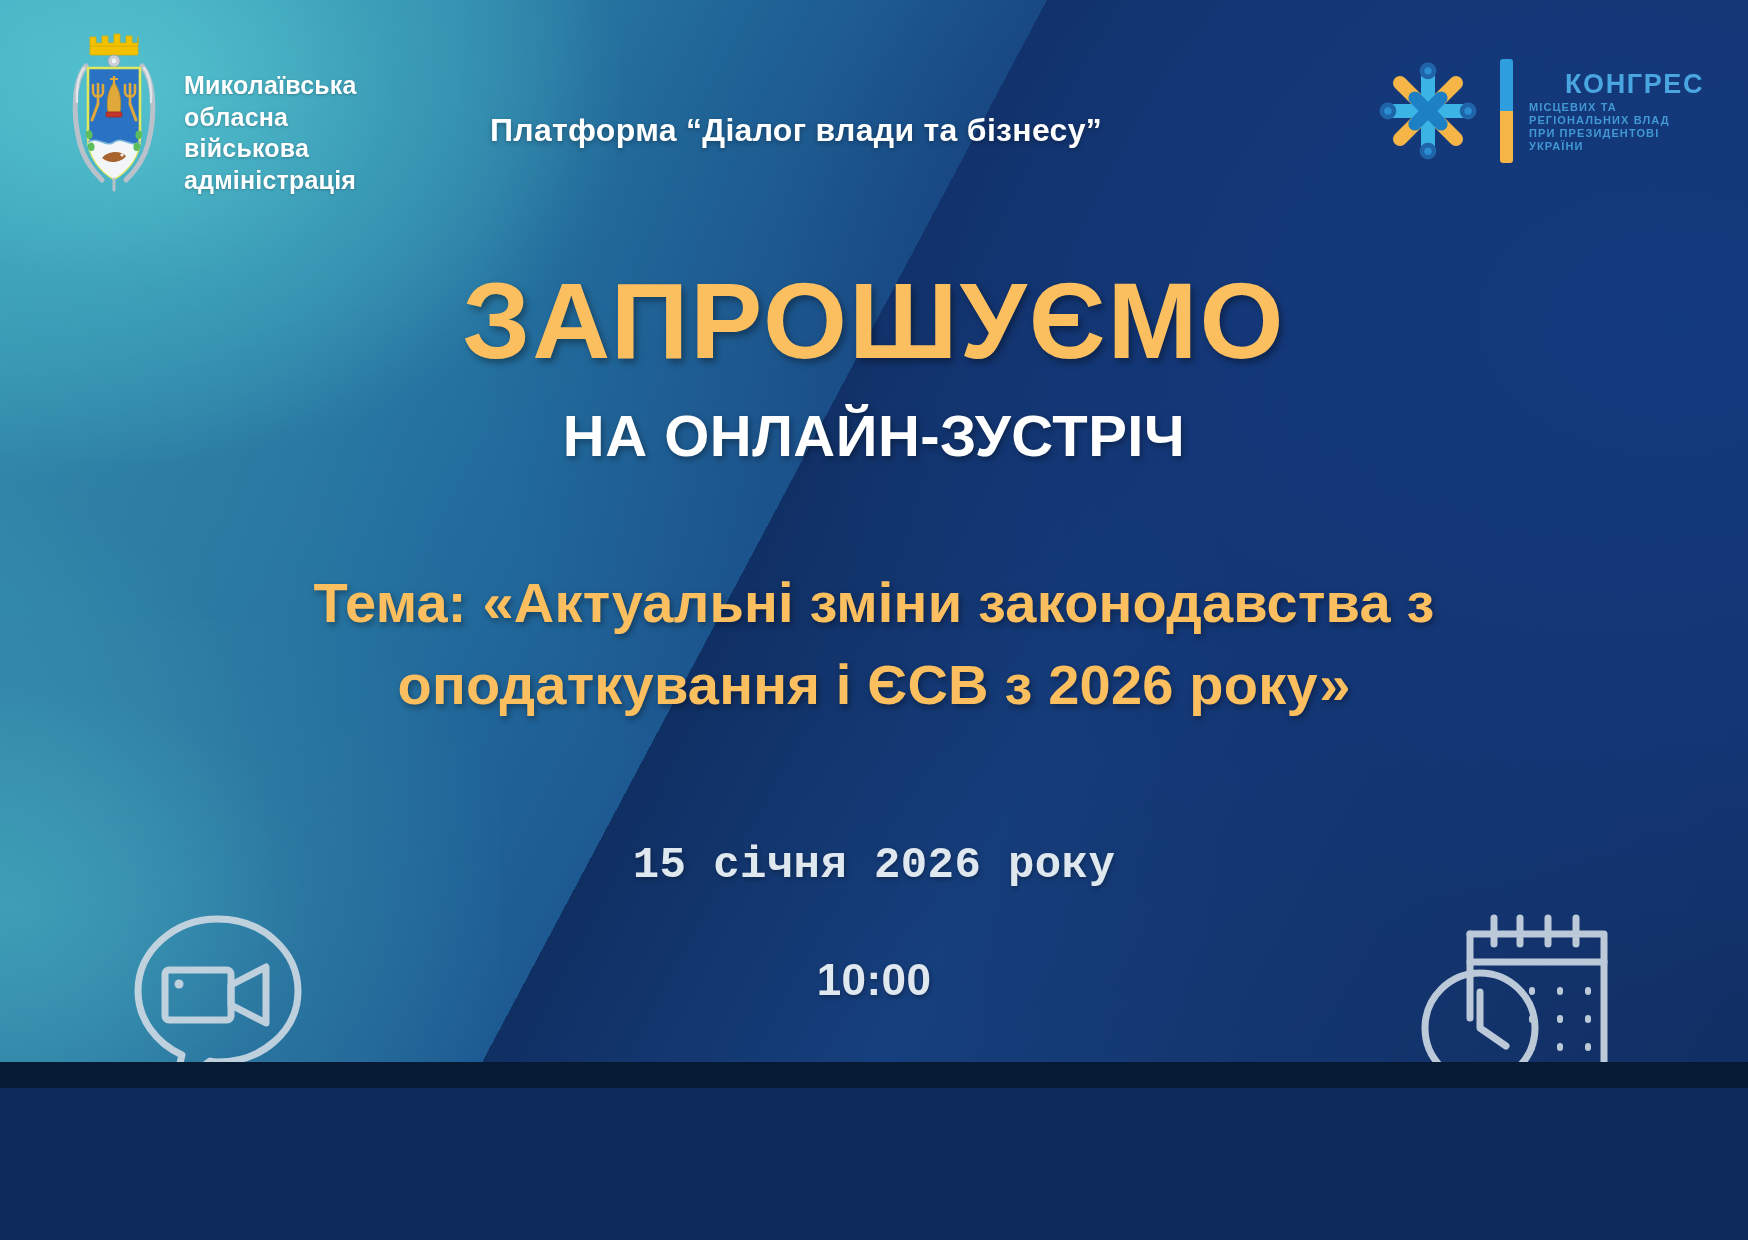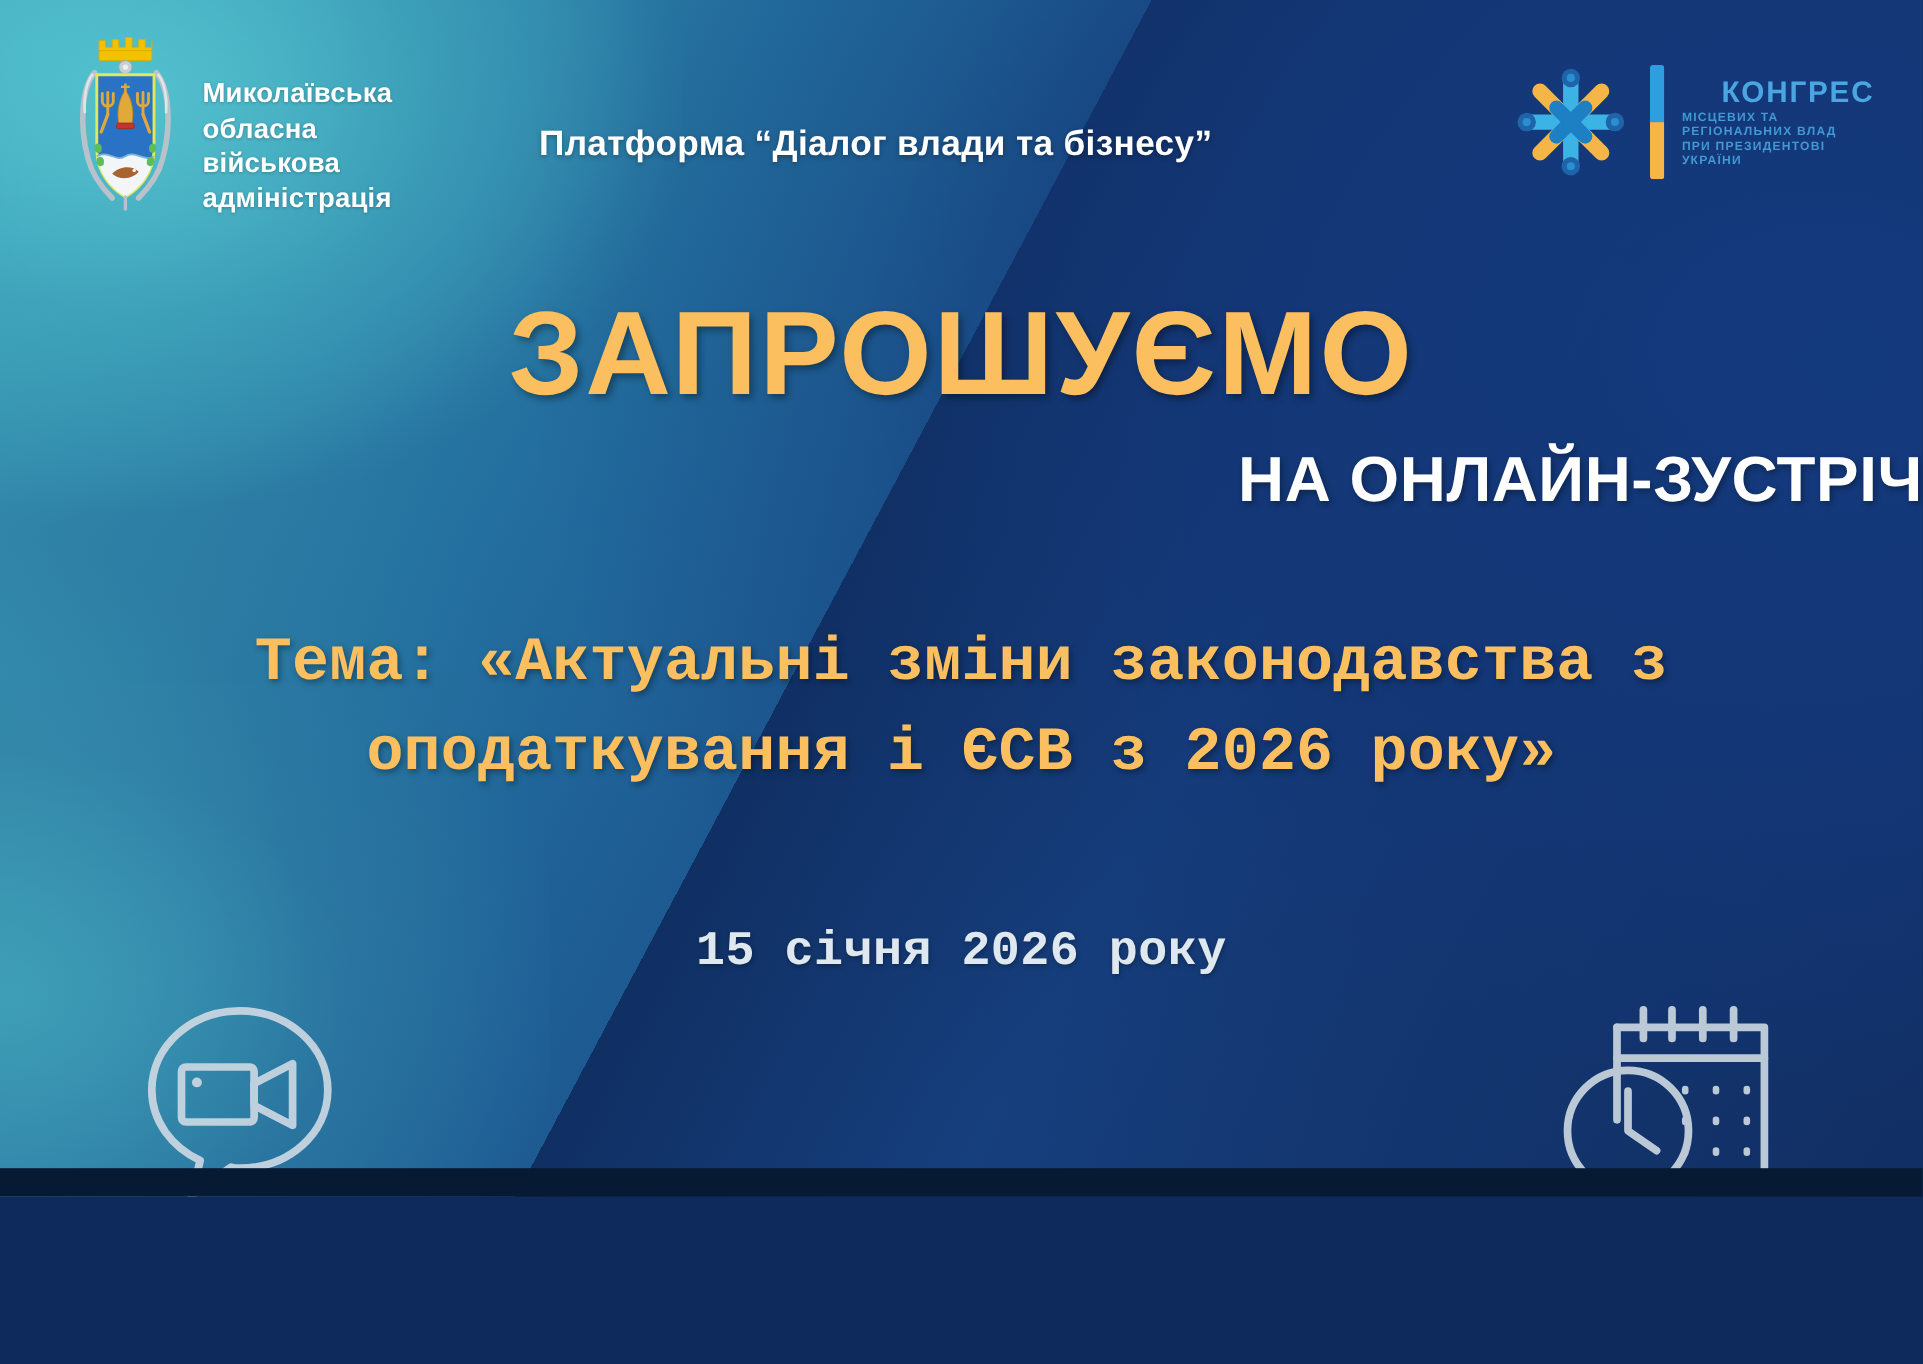--- a/index.html
+++ b/index.html
@@ -76,33 +76,32 @@
   
   #headline {
     position:absolute; left:0; top:258px; width:100%;
     text-align:center;
     color:#fbbf5f; font-size:108px; font-weight:bold;
     letter-spacing:2px;
     text-shadow:3px 4px 7px rgba(0,0,0,.35);
   }
   #subheadline {
     position:absolute; left:0; top:402px; width:100%;
-    text-align:right;
+    text-align:center;
     color:#ffffff; font-size:58px; font-weight:bold;
     letter-spacing:.5px;
     text-shadow:2px 3px 6px rgba(0,0,0,.33);
   }
   #theme-block {
     position:absolute; left:0; top:562px; width:100%;
     text-align:center;
     color:#fbbf5f; font-size:56px; font-weight:bold;
     line-height:1.46; letter-spacing:.2px;
     text-shadow:2px 3px 6px rgba(0,0,0,.35);
     padding:0 120px;
-    font-family:Liberation Mono, monospace;
   }
   #theme-block .theme-line { display:block; }
 
   #event-date {
     position:absolute; left:0; top:840px; width:100%;
     text-align:center;
     color:#dfe7ef; font-size:44px; font-weight:bold;
     letter-spacing:.4px;
     text-shadow:1px 2px 5px rgba(0,0,0,.3);
     font-family:Liberation Mono, monospace;
@@ -235,20 +234,21 @@
 
   <div id="headline">ЗАПРОШУЄМО</div>
   <div id="subheadline">НА ОНЛАЙН-ЗУСТРІЧ</div>
 
   <div id="theme-block">
     <span class="theme-line">Тема: «Актуальні зміни законодавства з</span>
     <span class="theme-line">оподаткування і ЄСВ з 2026 року»</span>
   </div>
 
   <div id="event-date">15 січня 2026 року</div>
+  <div id="event-time">10:00</div>
 
   <svg id="video-chat-icon" viewBox="0 0 200 190">
     <g fill="none" stroke="#cfdae4" stroke-width="7" stroke-linecap="round" stroke-linejoin="round">
       <path d="M100 14 C56 14 20 46 20 86 C20 114 38 138 64 150 L56 182 L92 156 C95 157 98 157 100 157 C144 157 180 126 180 86 C180 46 144 14 100 14 Z"></path>
       <rect x="47" y="65" width="66" height="50" rx="4"></rect>
       <circle cx="61" cy="79" r="4.5" fill="#cfdae4" stroke="none"></circle>
       <path d="M113 80 L148 62 L148 118 L113 100 Z"></path>
     </g>
   </svg>
 

